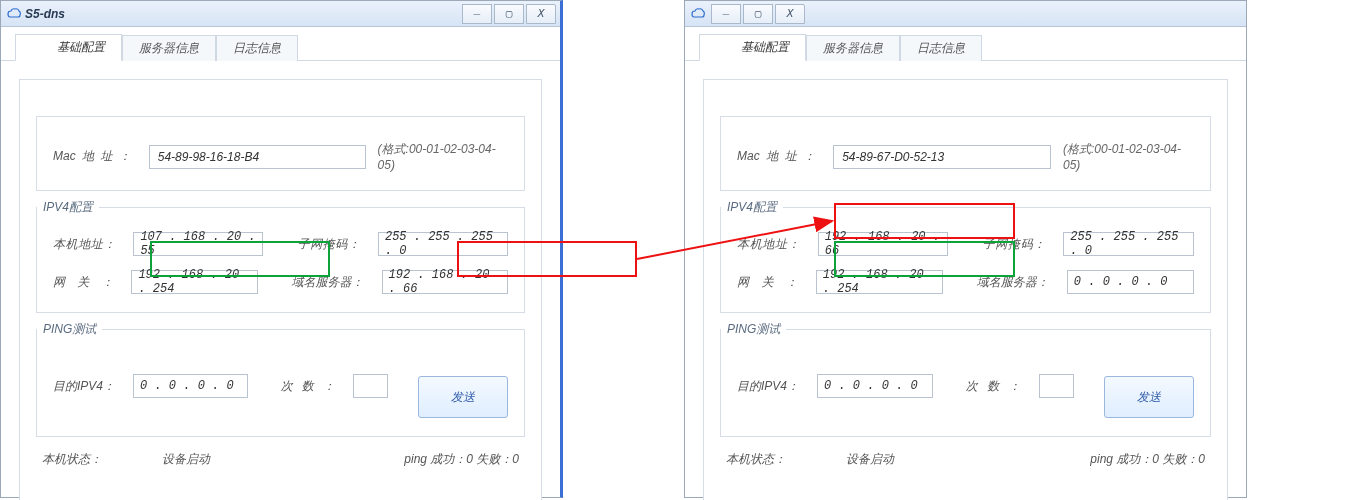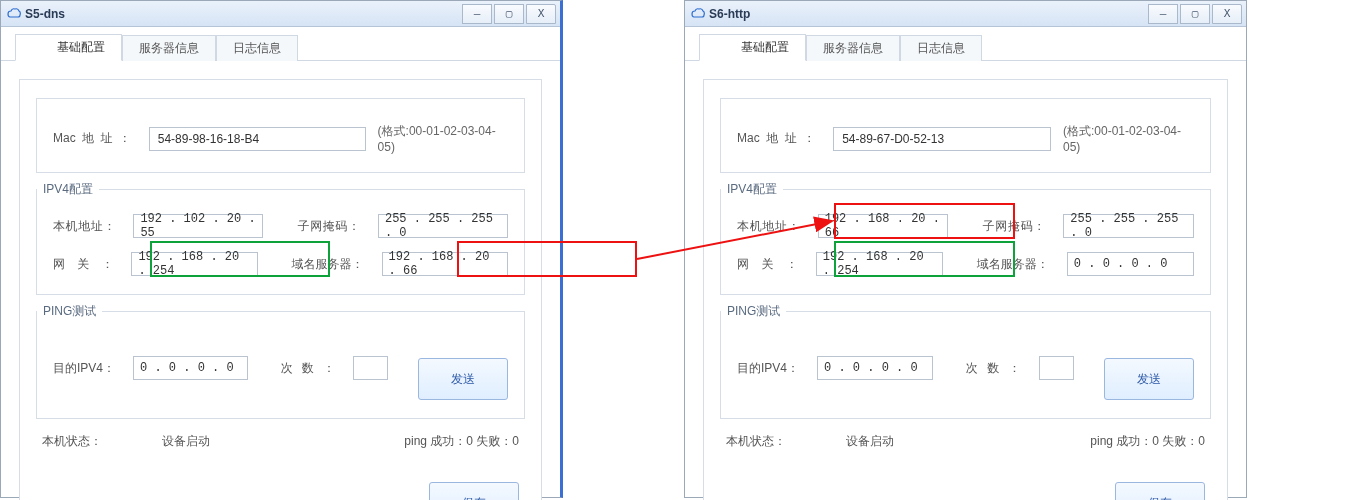--- a/index.html
+++ b/index.html
@@ -20,20 +20,21 @@
     height: 500px;
   }
   .window {
     position: absolute;
     top: 0;
     width: 563px;
     height: 498px;
     background: #fff;
     border: 1px solid #9aa8b8;
     box-sizing: border-box;
+    font-style: italic;
   }
   .win-left  { left: 0;   border-right: 3px solid #3b6fd4; }
   .win-right { left: 684px; }
 
   
   .titlebar {
     height: 26px;
     background: linear-gradient(#eaf1fb, #d6e4f5);
     border-bottom: 1px solid #b5c4d6;
     display: flex;
@@ -103,21 +104,21 @@
     box-sizing: border-box;
     background: #fff;
   }
 
   .section {
     border: 1px solid #d6dde6;
     margin: 16px 16px 0 16px;
     position: relative;
     padding: 18px 16px 12px 16px;
   }
-  .section.first { margin-top: 18px; }
+  .section.first { margin-top: 36px; }
   .section-title {
     position: absolute;
     top: -9px;
     left: 0;
     background: #fff;
     padding: 0 6px;
     font-size: 12px;
     color: #5a6b80;
   }
 
@@ -262,21 +263,21 @@
           <span class="label colon">Mac地址</span>
           <span class="textinput">54-89-98-16-18-B4</span>
           <span class="hint">(格式:00-01-02-03-04-05)</span>
         </div>
       </div>
 
       <div class="section">
         <span class="section-title">IPV4配置</span>
         <div class="row">
           <span class="label colon">本机地址</span>
-          <span class="ipbox" id="L-addr">192 . 102 .  20 .  55</span>
+          <span class="ipbox" id="L-addr">107 . 168 .  20 .  55</span>
           <span style="width:14px"></span>
           <span class="label colon">子网掩码</span>
           <span class="ipbox">255 . 255 . 255 .  0</span>
         </div>
         <div class="row" style="margin-top:14px">
           <span class="label colon">网关</span>
           <span class="ipbox" id="L-gw">192 . 168 .  20 . 254</span>
           <span style="width:14px"></span>
           <span class="label colon">域名服务器</span>
           <span class="ipbox" id="L-dns">192 . 168 .  20 .  66</span>
@@ -315,21 +316,20 @@
     </div>
   </div>
 
   <div class="window win-right">
     <div class="titlebar">
       <span class="app-icon">
         <svg width="14" height="14" viewBox="0 0 14 14">
             <path d="M3 10 Q1 10 1 7 Q1 4 4 4 Q5 1 8 2 Q11 1 12 4 Q14 5 13 8 Q13 10 11 10 Z" fill="none" stroke="#2f6fd0" stroke-width="1.2"></path>
           </svg>
       </span>
-      <span class="title">S6-http</span>
       <div class="winbtns">
         <div class="winbtn">
             <span>—</span>
           </div>
         <div class="winbtn">
             <span>▢</span>
           </div>
         <div class="winbtn">
             <span>X</span>
           </div>

